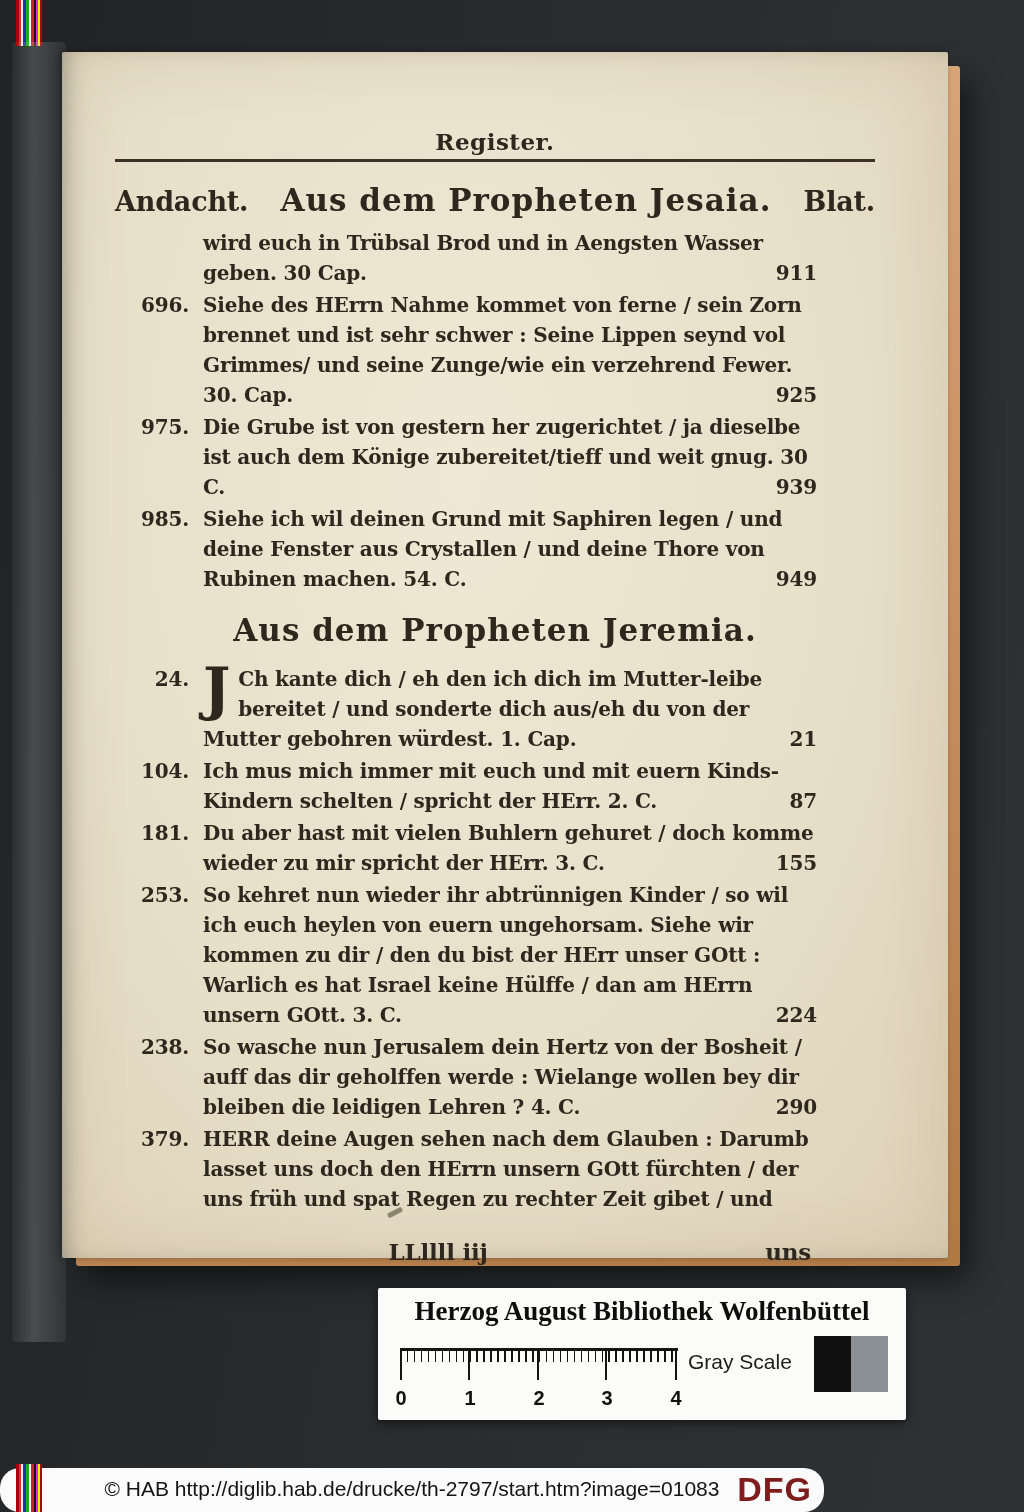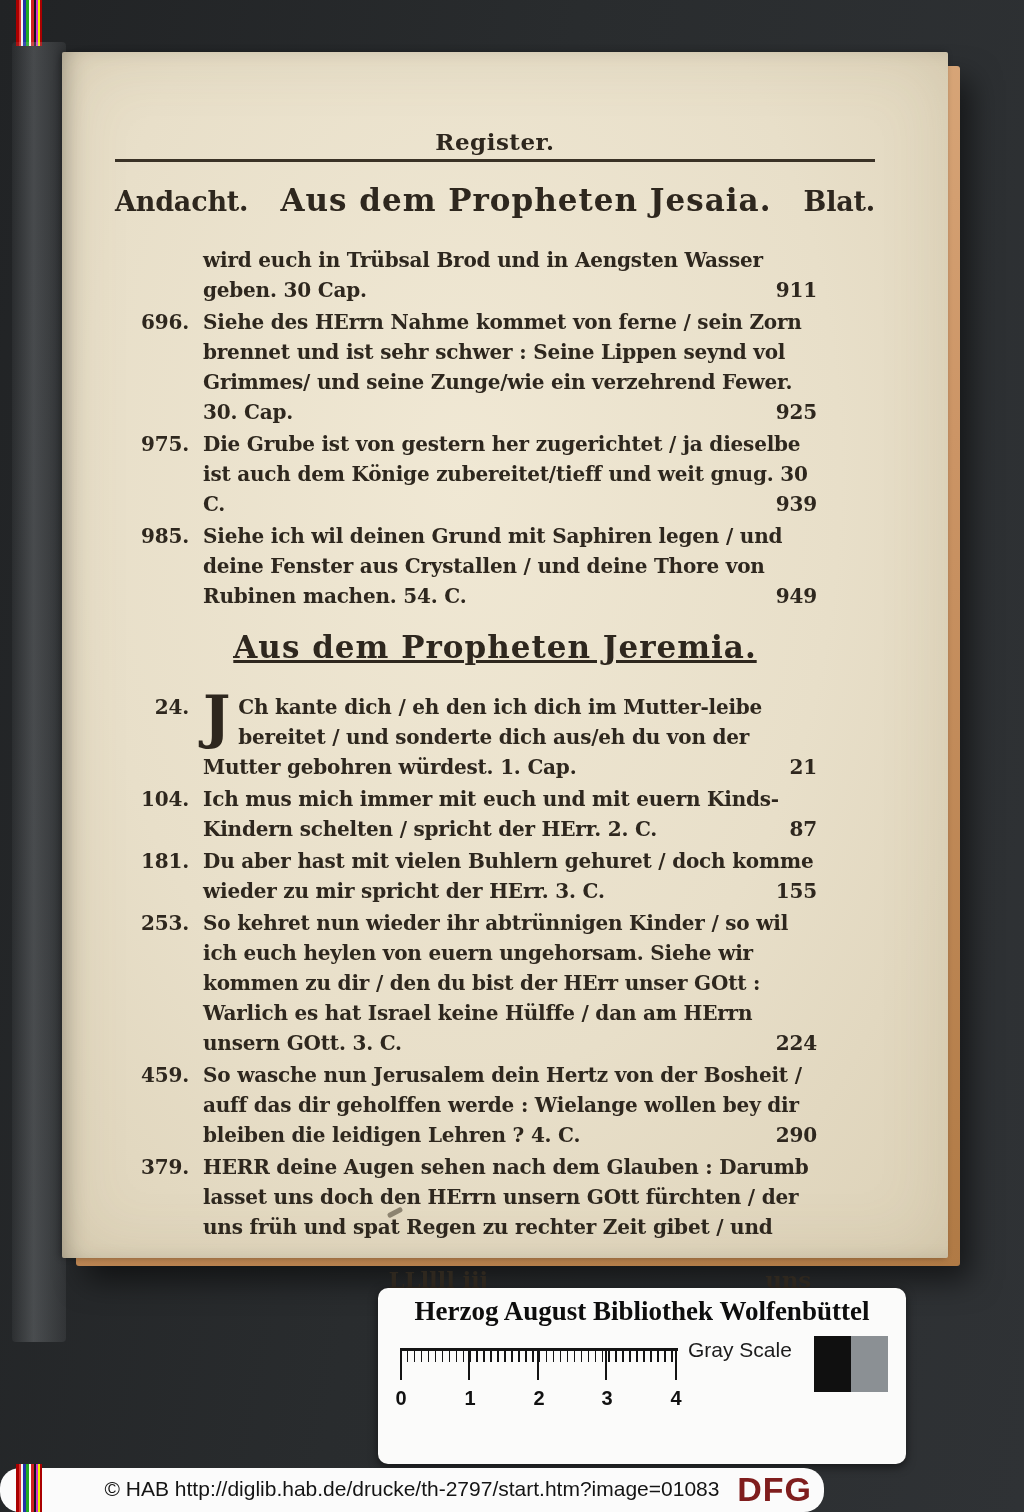--- a/index.html
+++ b/index.html
@@ -24,47 +24,47 @@
           color:#2e271e; }
   .content { position:absolute; left:53px; top:76px; width:760px; letter-spacing:-0.2px; }
 
   .register { text-align:center; font-size:23px; font-weight:700; letter-spacing:0.5px; }
   .rule { height:3px; background:#3a3226; margin-top:4px; }
 
   .headrow { display:flex; justify-content:space-between; align-items:baseline; margin-top:20px; }
   .headrow .side { font-size:27px; font-weight:700; }
   .headrow .center { font-size:31px; font-weight:700; letter-spacing:1px; }
 
-  .entries { margin-top:27px; margin-right:58px; }
+  .entries { margin-top:10px; margin-right:58px; }
   .entry { display:flex; margin-bottom:2px; }
   .num { flex:0 0 88px; text-align:right; padding-right:14px; font-size:20px; font-weight:700; line-height:30px; }
   .ebody { flex:1; font-size:20px; font-weight:700; line-height:30px; }
   .ref { float:right; font-size:20px; font-weight:700; padding-left:10px; }
   .dropcap { float:left; font-size:58px; line-height:46px; padding:2px 8px 0 0; font-weight:700; }
 
-  .section-title { text-align:center; font-size:31px; font-weight:700; letter-spacing:1px; margin:18px 0 16px 0;text-decoration:underline; }
+  .section-title { text-align:center; font-size:31px; font-weight:700; letter-spacing:1px; margin:18px 0 16px 0; }
 
   .sigrow { display:flex; align-items:baseline; margin-top:24px; font-size:23px; font-weight:700; }
   .sig { margin-left:36%; }
   .catch { margin-left:auto; margin-right:64px; }
 
   .smudge { position:absolute; left:325px; top:1158px; width:16px; height:5px; border-radius:2px;
             background:rgba(70,60,45,0.55); transform:rotate(-28deg); }
 
   
-  .ruler-card { position:absolute; left:378px; top:1288px; width:528px; height:176px; background:#fbfbfa;
-                border-radius:10px; box-shadow:0 3px 10px rgba(0,0,0,0.55); }
+  .ruler-card { position:absolute; left:378px; top:1288px; width:528px; height:132px; background:#fbfbfa;
+                border-radius:2px; box-shadow:0 3px 10px rgba(0,0,0,0.55); }
   .ruler-title { text-align:center; margin-top:8px; font-family:"Liberation Serif", serif;
                  font-weight:700; font-size:27px; color:#0d0d0d; }
   .ruler { position:absolute; left:22px; top:60px; width:278px; height:14px; border-top:3px solid #141414;
            background:repeating-linear-gradient(90deg,#141414 0 1.5px,transparent 1.5px 6.95px); }
   .majtick { position:absolute; top:-3px; width:2px; height:32px; background:#141414; }
   .ruler-num { position:absolute; top:36px; transform:translateX(-50%);
                font-family:"Liberation Sans", sans-serif; font-size:20px; font-weight:700; color:#111; }
-  .grayscale-label { position:absolute; left:310px; top:50px; font-family:"Liberation Sans", sans-serif;
+  .grayscale-label { position:absolute; left:310px; top:62px; font-family:"Liberation Sans", sans-serif;
                      font-size:21px; color:#1c1c1c; }
   .swatch { position:absolute; left:436px; top:48px; width:74px; height:56px; display:flex; }
   .swatch .b { flex:1; background:#101010; }
   .swatch .g { flex:1; background:#8b9094; }
 
   
   .bottom-bar { position:absolute; left:0; top:1468px; width:824px; height:44px; background:#fbfbfb;border-radius:20px; }
   .copyright { position:absolute; left:0; top:9px; width:100%; text-align:center;
                font-family:"Liberation Sans", sans-serif; font-size:21px; color:#141414; }
   .dfg { position:absolute; right:12px; top:2px; font-family:"Liberation Sans", sans-serif;
@@ -131,21 +131,21 @@
         </div>
         <div class="entry">
           <div class="num">181.</div>
           <div class="ebody"><span>Du aber hast mit vielen Buhlern gehuret / doch komme wieder zu mir spricht der HErr. 3. C.</span><span class="ref">155</span></div>
         </div>
         <div class="entry">
           <div class="num">253.</div>
           <div class="ebody"><span>So kehret nun wieder ihr abtrünnigen Kinder / so wil ich euch heylen von euern ungehorsam. Siehe wir kommen zu dir / den du bist der HErr unser GOtt : Warlich es hat Israel keine Hülffe / dan am HErrn unsern GOtt. 3. C.</span><span class="ref">224</span></div>
         </div>
         <div class="entry">
-          <div class="num">459.</div>
+          <div class="num">238.</div>
           <div class="ebody"><span>So wasche nun Jerusalem dein Hertz von der Bosheit / auff das dir geholffen werde : Wielange wollen bey dir bleiben die leidigen Lehren ? 4. C.</span><span class="ref">290</span></div>
         </div>
         <div class="entry">
           <div class="num">379.</div>
           <div class="ebody"><span>HERR deine Augen sehen nach dem Glauben : Darumb lasset uns doch den HErrn unsern GOtt fürchten / der uns früh und spat Regen zu rechter Zeit gibet / und</span><span class="ref"></span></div>
         </div>
       </div>
 
       <div class="sigrow">
         <span class="sig">LLllll iij</span>

